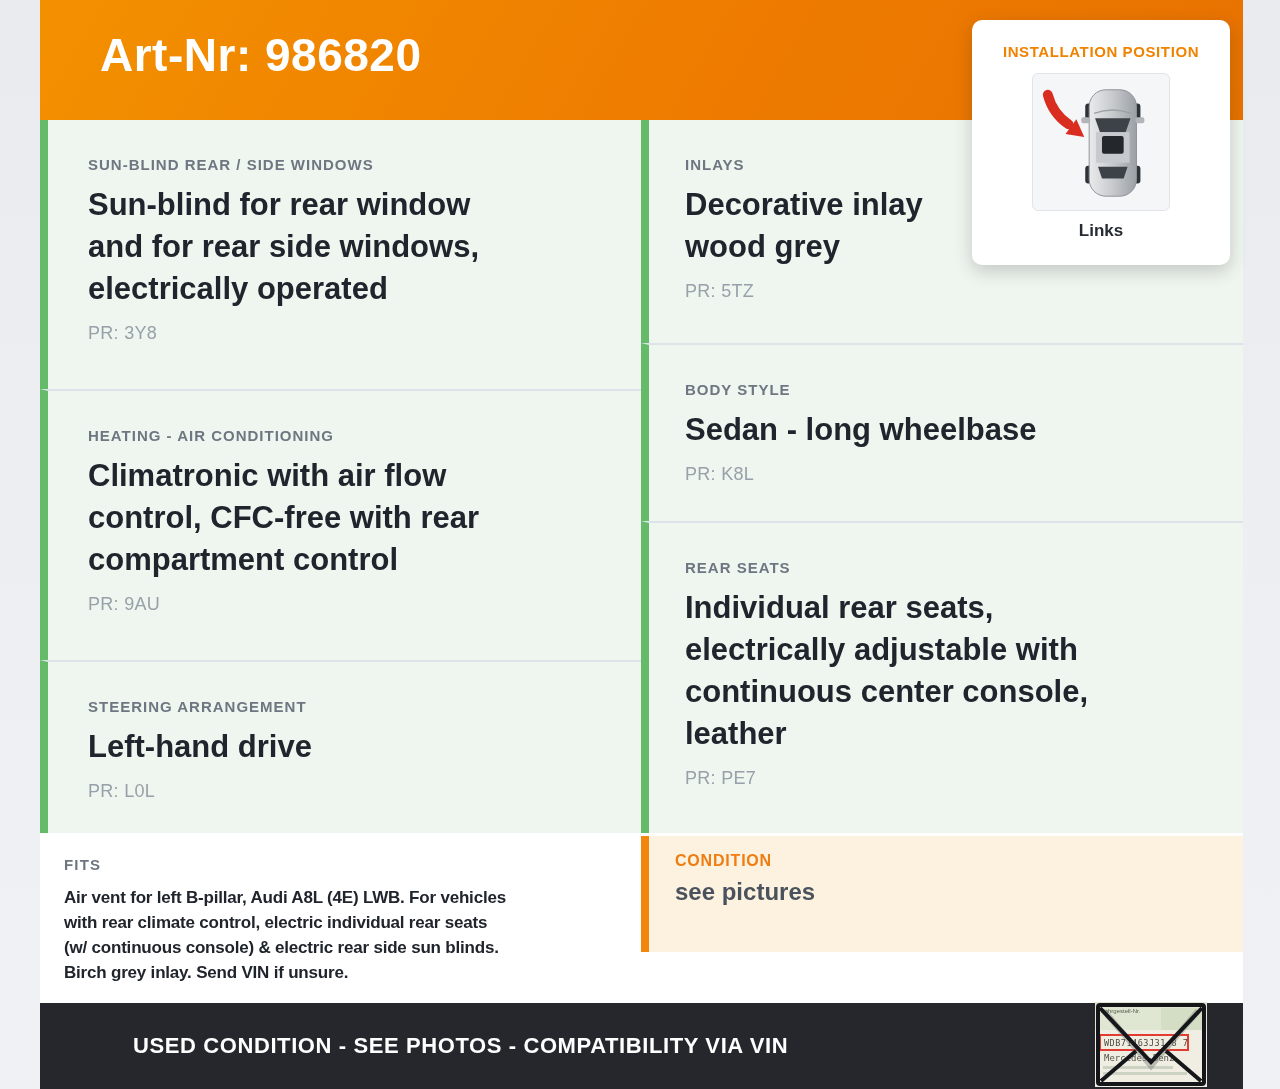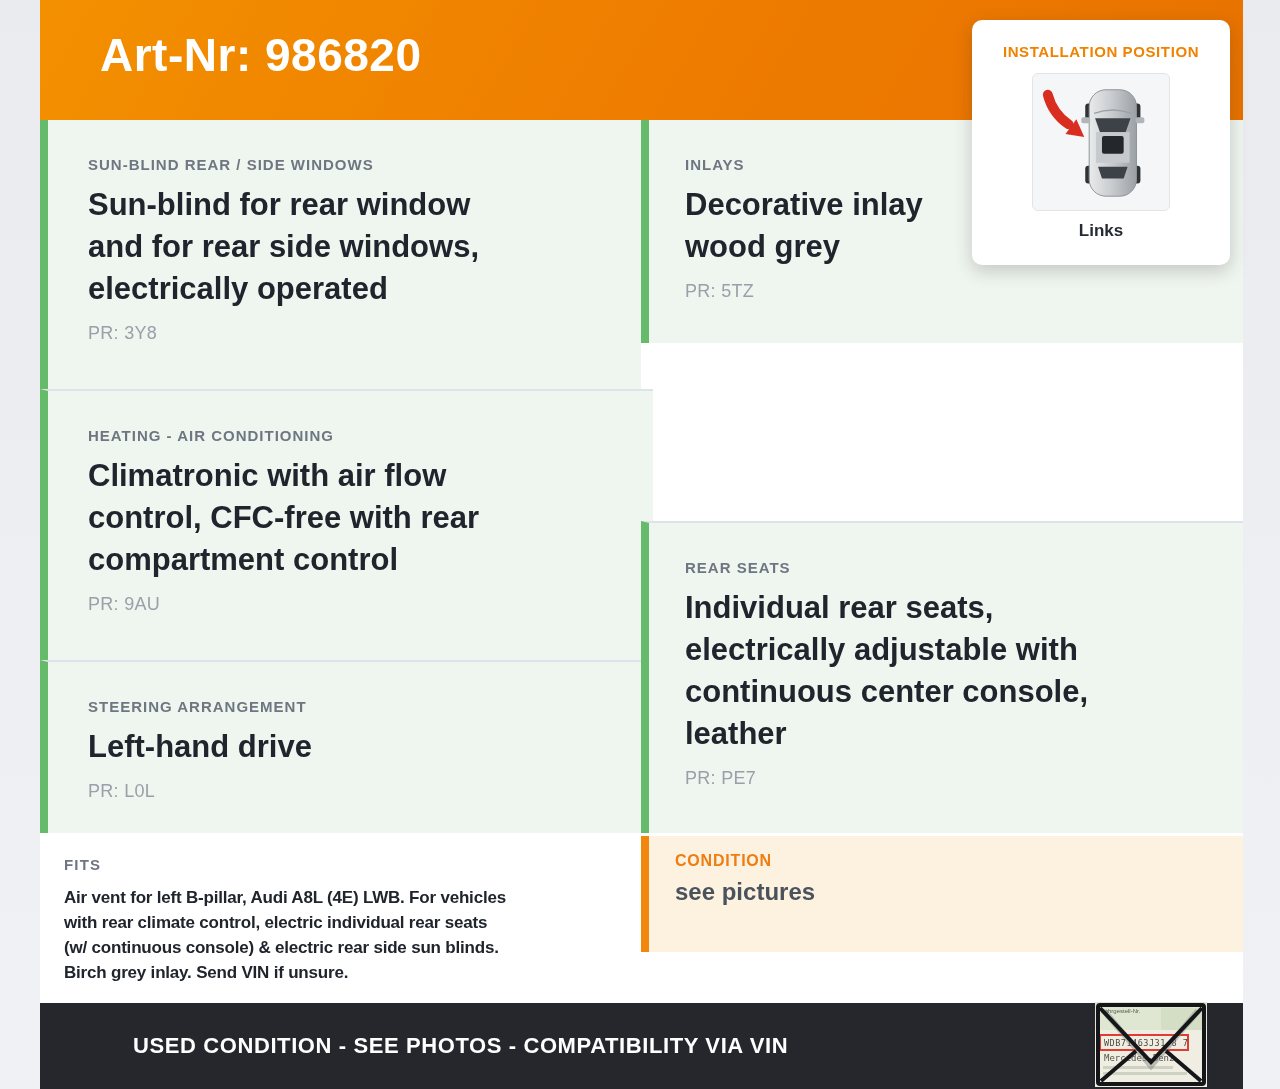--- a/index.html
+++ b/index.html
@@ -97,20 +97,25 @@
     <div class="pr">PR: L0L</div>
   </section>
 
   <section class="card right" id="card-r1">
     <div class="cat">INLAYS</div>
     <h2 class="title">Decorative inlay
 wood grey</h2>
     <div class="pr">PR: 5TZ</div>
   </section>
 
+  <section class="card right" id="card-r2">
+    <div class="cat">BODY STYLE</div>
+    <h2 class="title">Sedan - long wheelbase</h2>
+    <div class="pr">PR: K8L</div>
+  </section>
 
   <section class="card right" id="card-r3">
     <div class="cat">REAR SEATS</div>
     <h2 class="title">Individual rear seats,
 electrically adjustable with
 continuous center console,
 leather</h2>
     <div class="pr">PR: PE7</div>
   </section>
 

